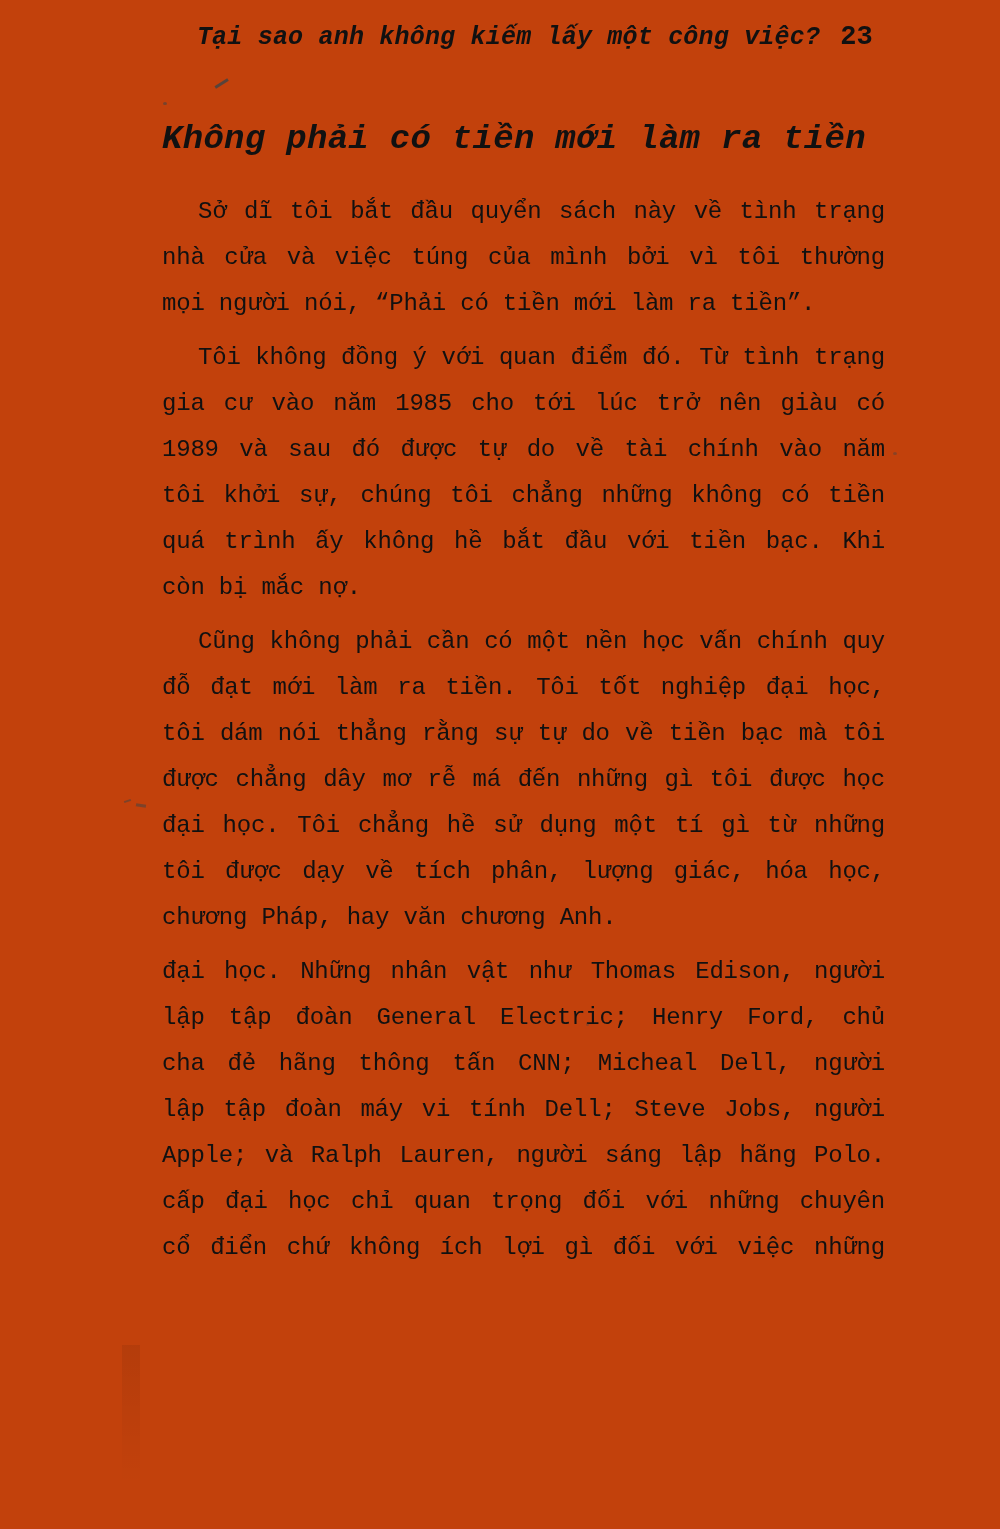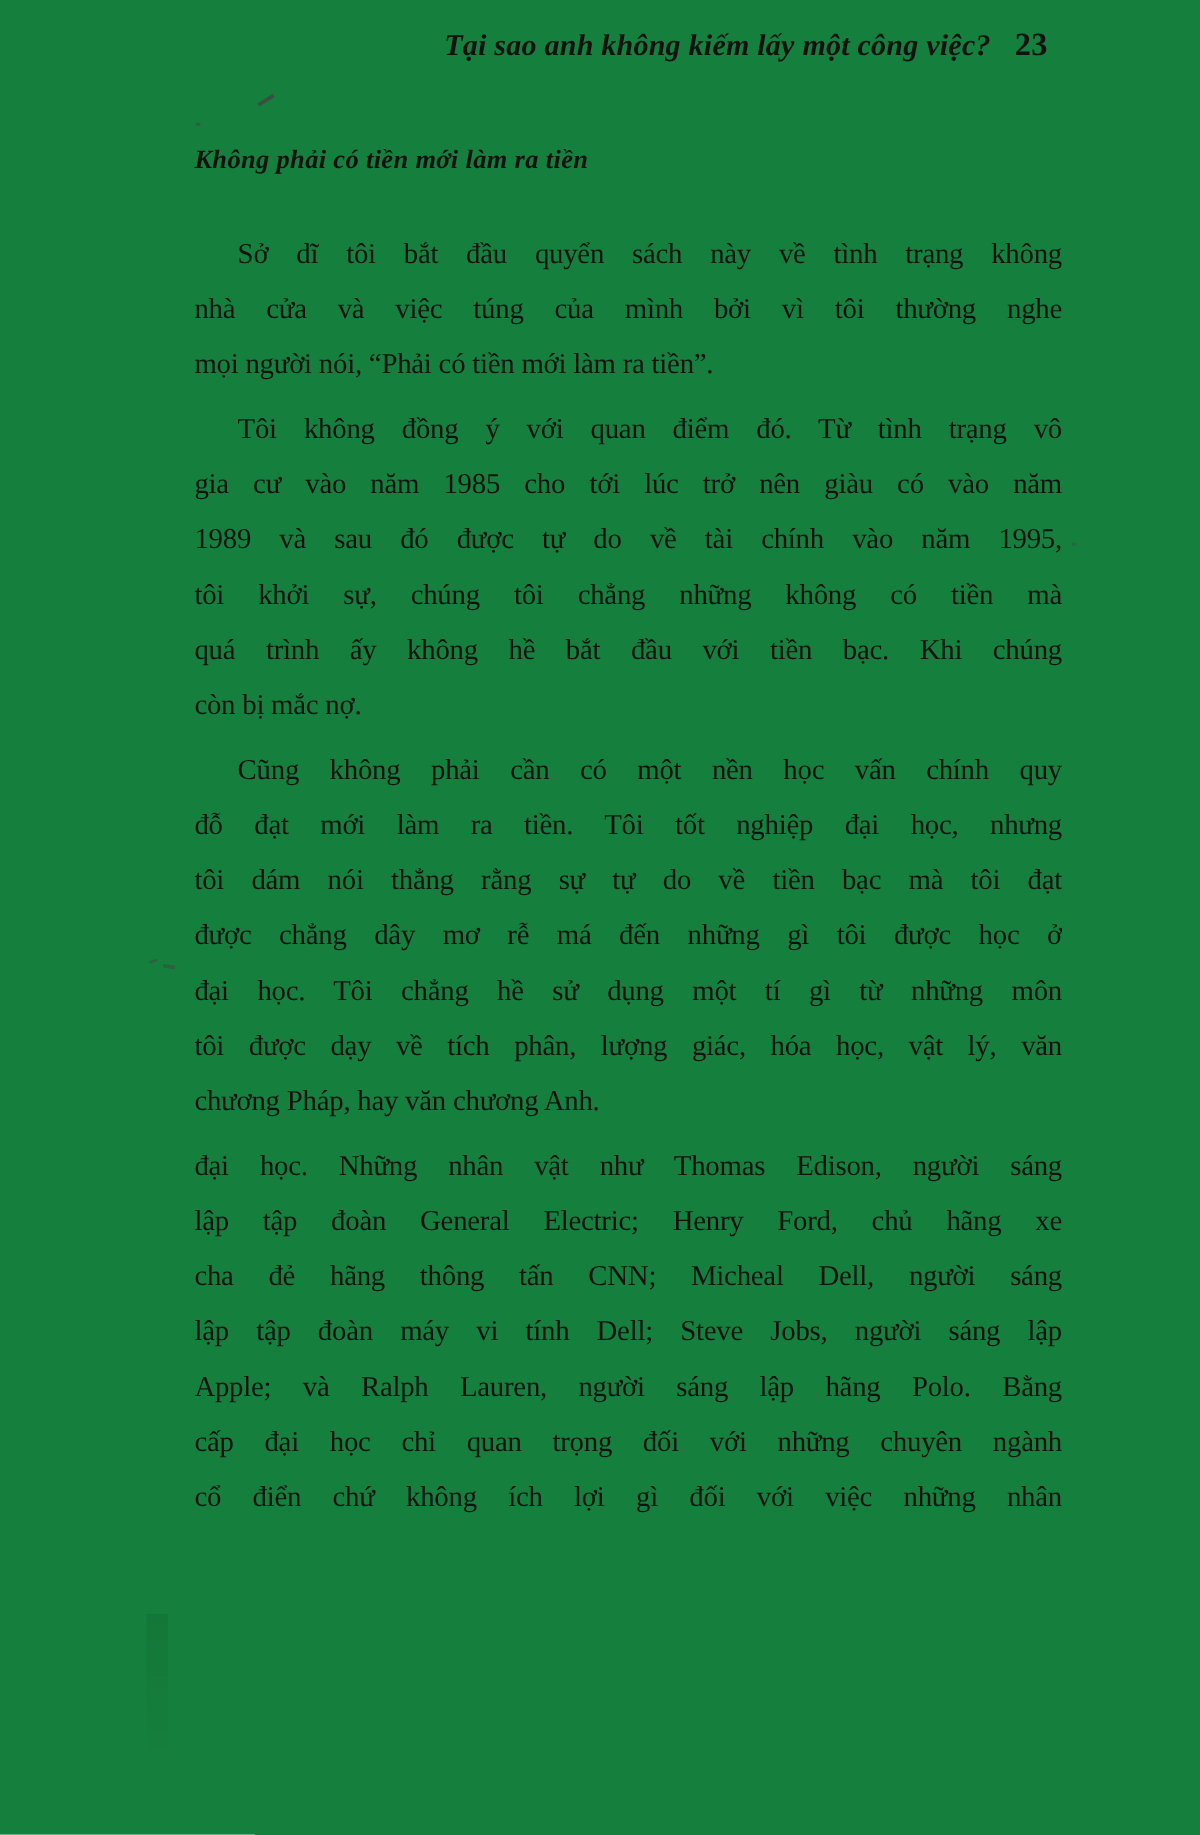--- a/index.html
+++ b/index.html
@@ -4,23 +4,23 @@
 <style>
   html, body {
     margin: 0;
     padding: 0;
     background: #ffffff;
   }
   .page {
     position: relative;
     width: 1000px;
     height: 1529px;
-    background: #15803d;
+    background: #c2410c;
     color: #111111;
-    font-family: Liberation Serif, serif;
+    font-family: Liberation Mono, monospace;
     overflow: hidden;
   }
   
   .running-header {
     position: absolute;
     top: 22px;
     left: 0;
     width: 873px;
     text-align: right;
     font-style: italic;
@@ -34,21 +34,21 @@
     font-weight: 700;
     font-size: 27px;
     margin-left: 20px;
   }
   
   .section-heading {
     position: absolute;
     top: 120px;
     left: 162px;
     margin: 0;
-    font-size: 22px;
+    font-size: 34px;
     font-style: italic;
     font-weight: 700;
     letter-spacing: 0.3px;
     white-space: nowrap;
   }
   
   .body-text {
     position: absolute;
     top: 189px;
     left: 162px;

